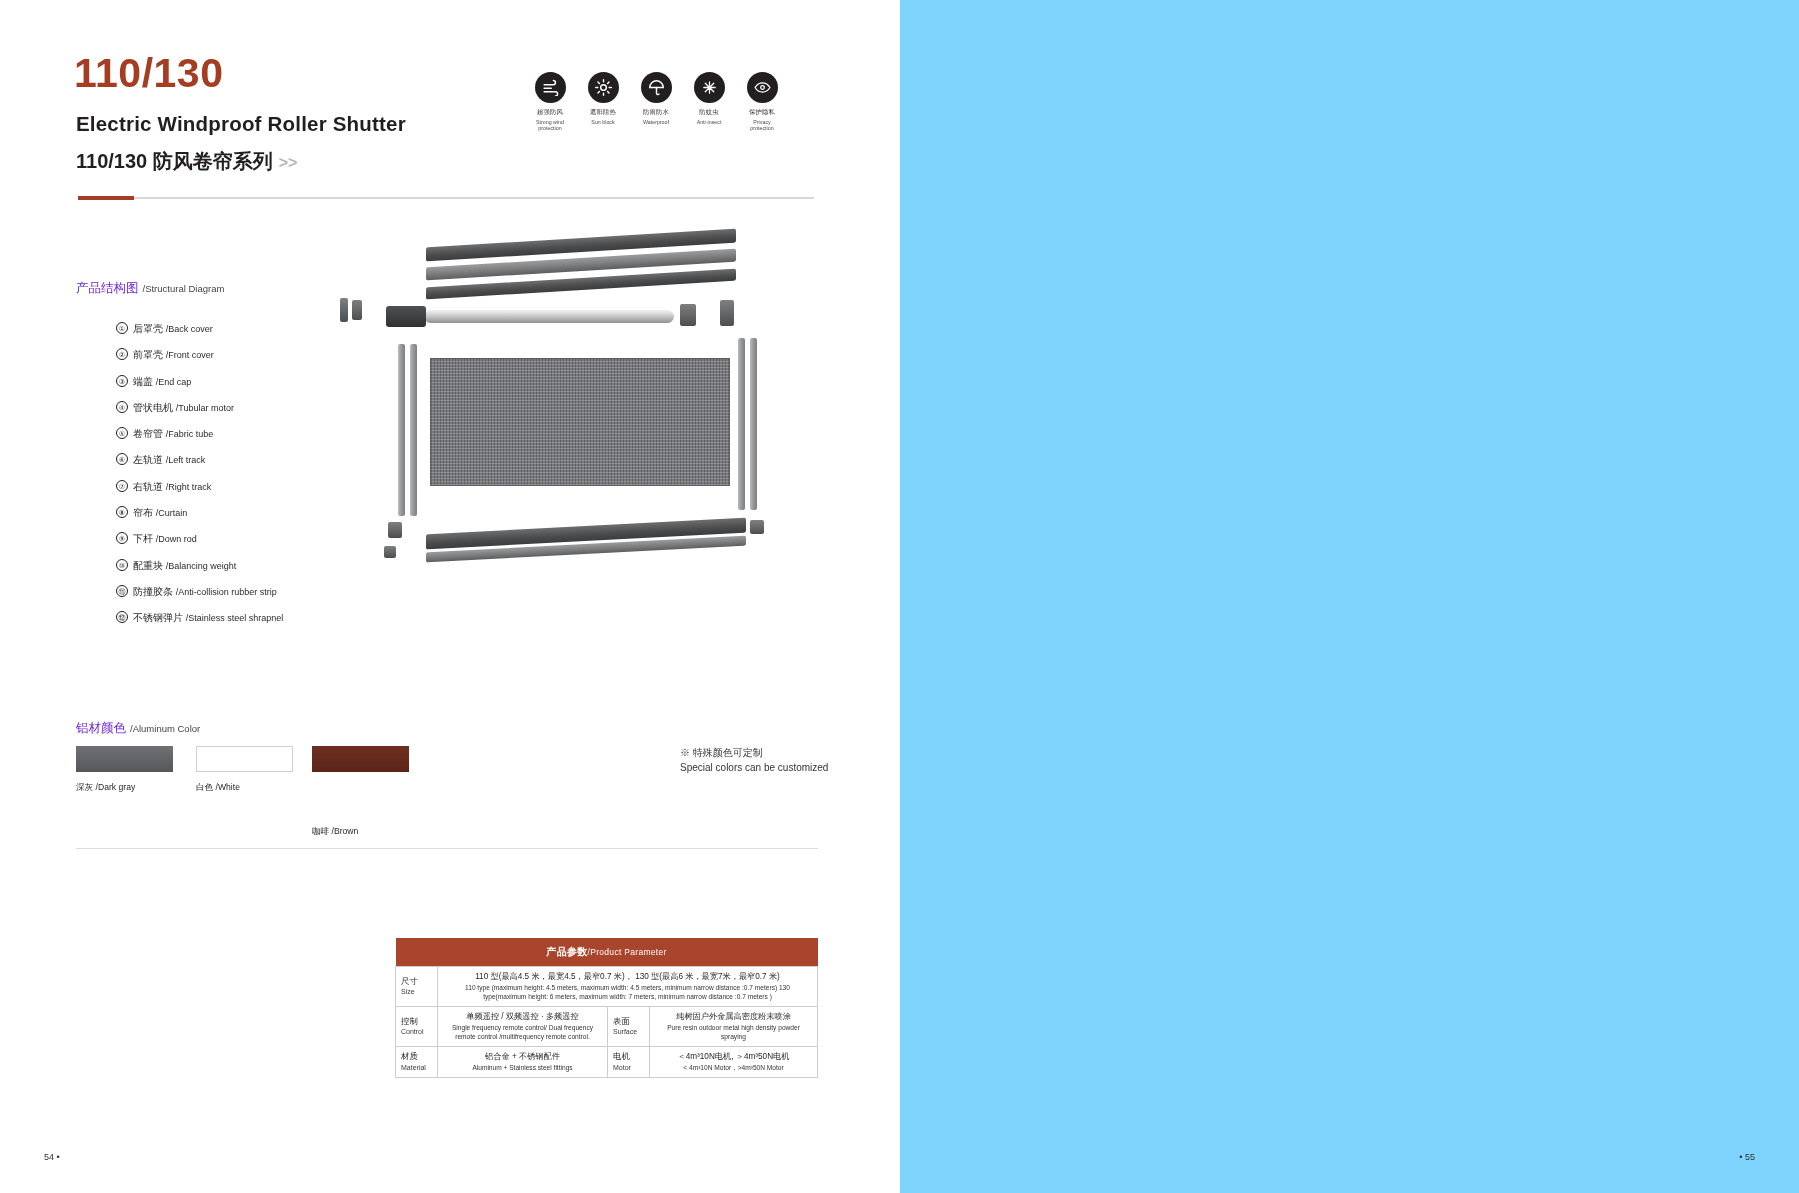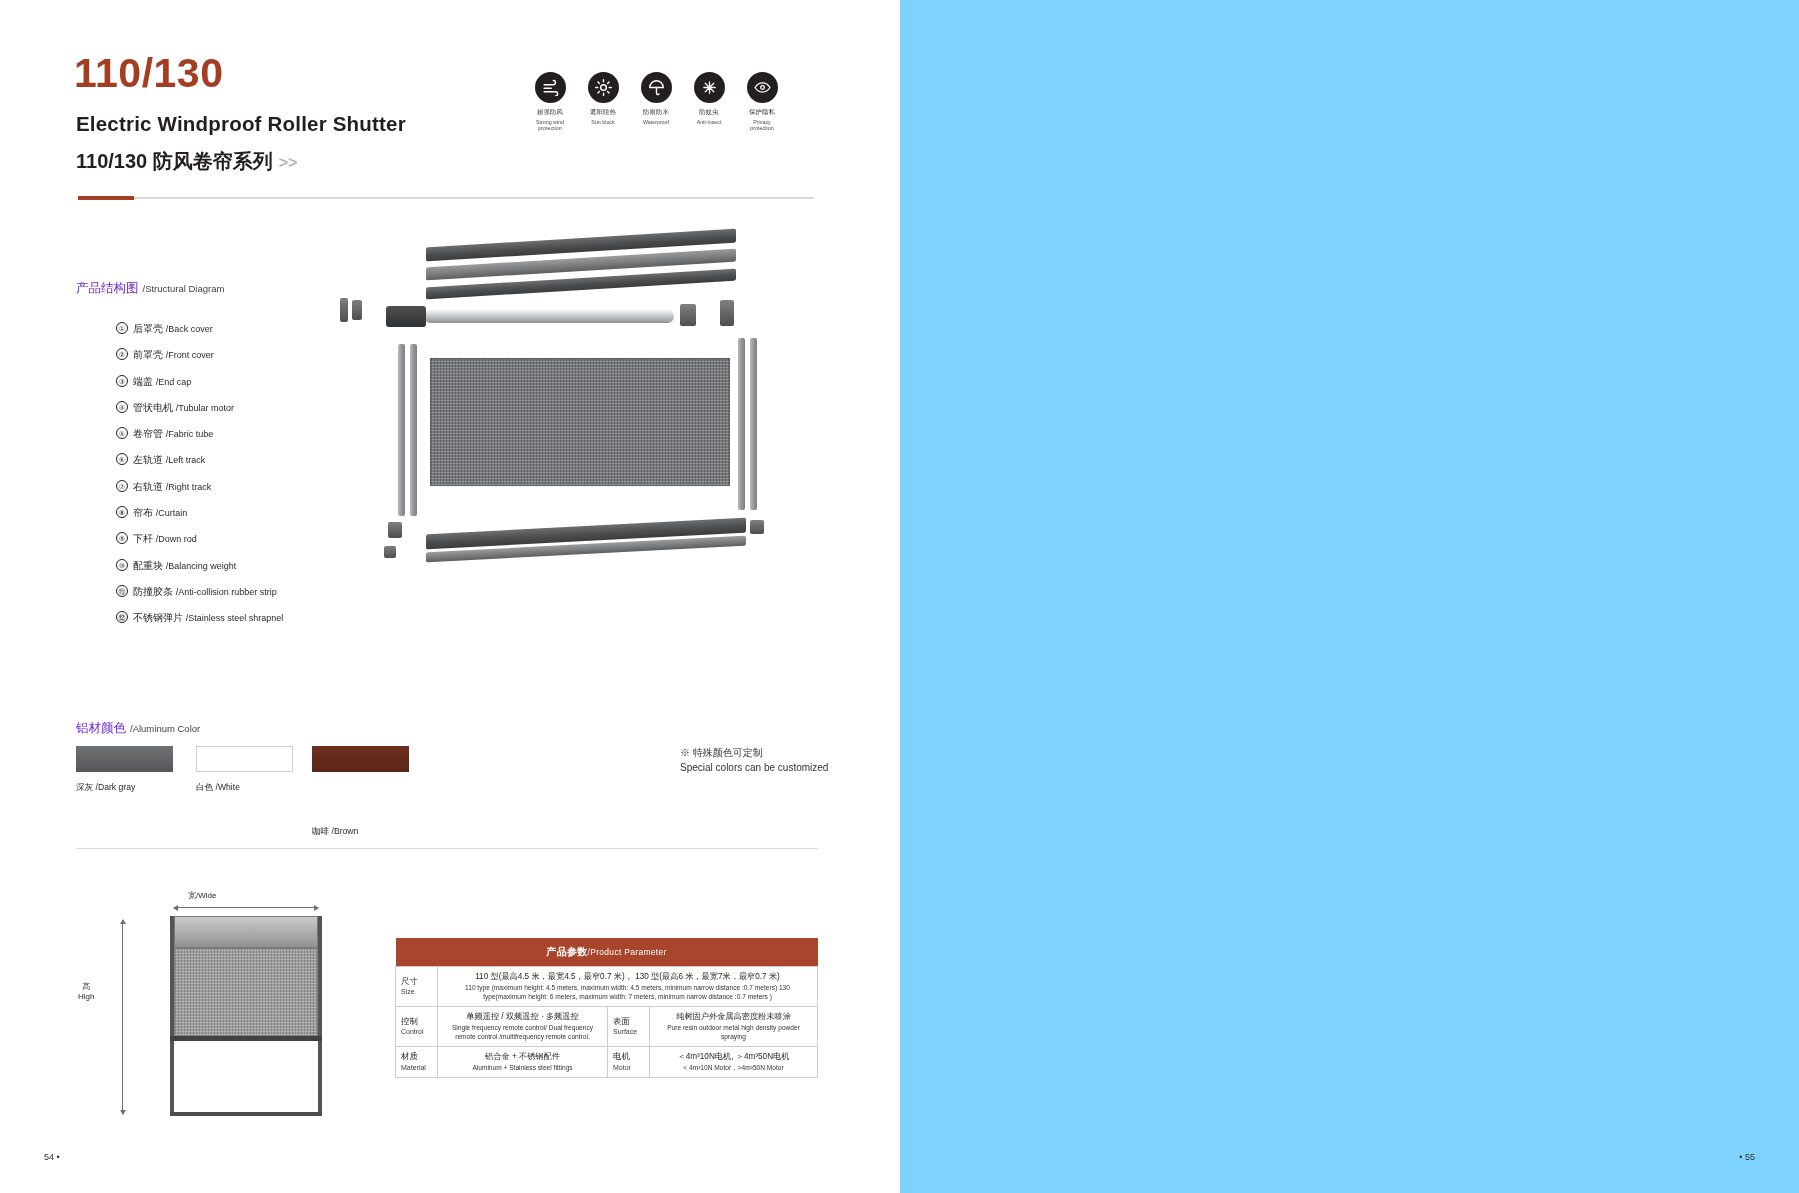--- a/index.html
+++ b/index.html
@@ -289,37 +289,20 @@
       <span>咖啡</span>
       <span>/Brown</span>
     </div>
     <div class="special-note">
       <div>※ 特殊颜色可定制</div>
       <div>Special colors can be customized</div>
     </div>
 
     <div class="rule-grey2"></div>
 
-    <div class="dim-wrap">
-      <div class="dim-label-top">
-        <span>宽</span><span>/Wide</span>
-      </div>
-      <div class="dim-arrow-h"></div>
-      <div class="shutter-box"></div>
-      <div class="shutter-mesh"></div>
-      <div class="shutter-rail-l"></div>
-      <div class="shutter-rail-r"></div>
-      <div class="shutter-bottom"></div>
-      <div class="shutter-base"></div>
-      <div class="dim-label-left">
-        <div>高</div>
-        <div>High</div>
-      </div>
-      <div class="dim-arrow-v"></div>
-    </div>
 
     <table class="param-table">
       <tbody>
           <tr>
         <th class="title-row" colspan="4">
           <span>产品参数</span><span style="font-size:8.5px;font-weight:normal;">/Product Parameter</span>
         </th>
       </tr>
       <tr>
         <td class="key">

